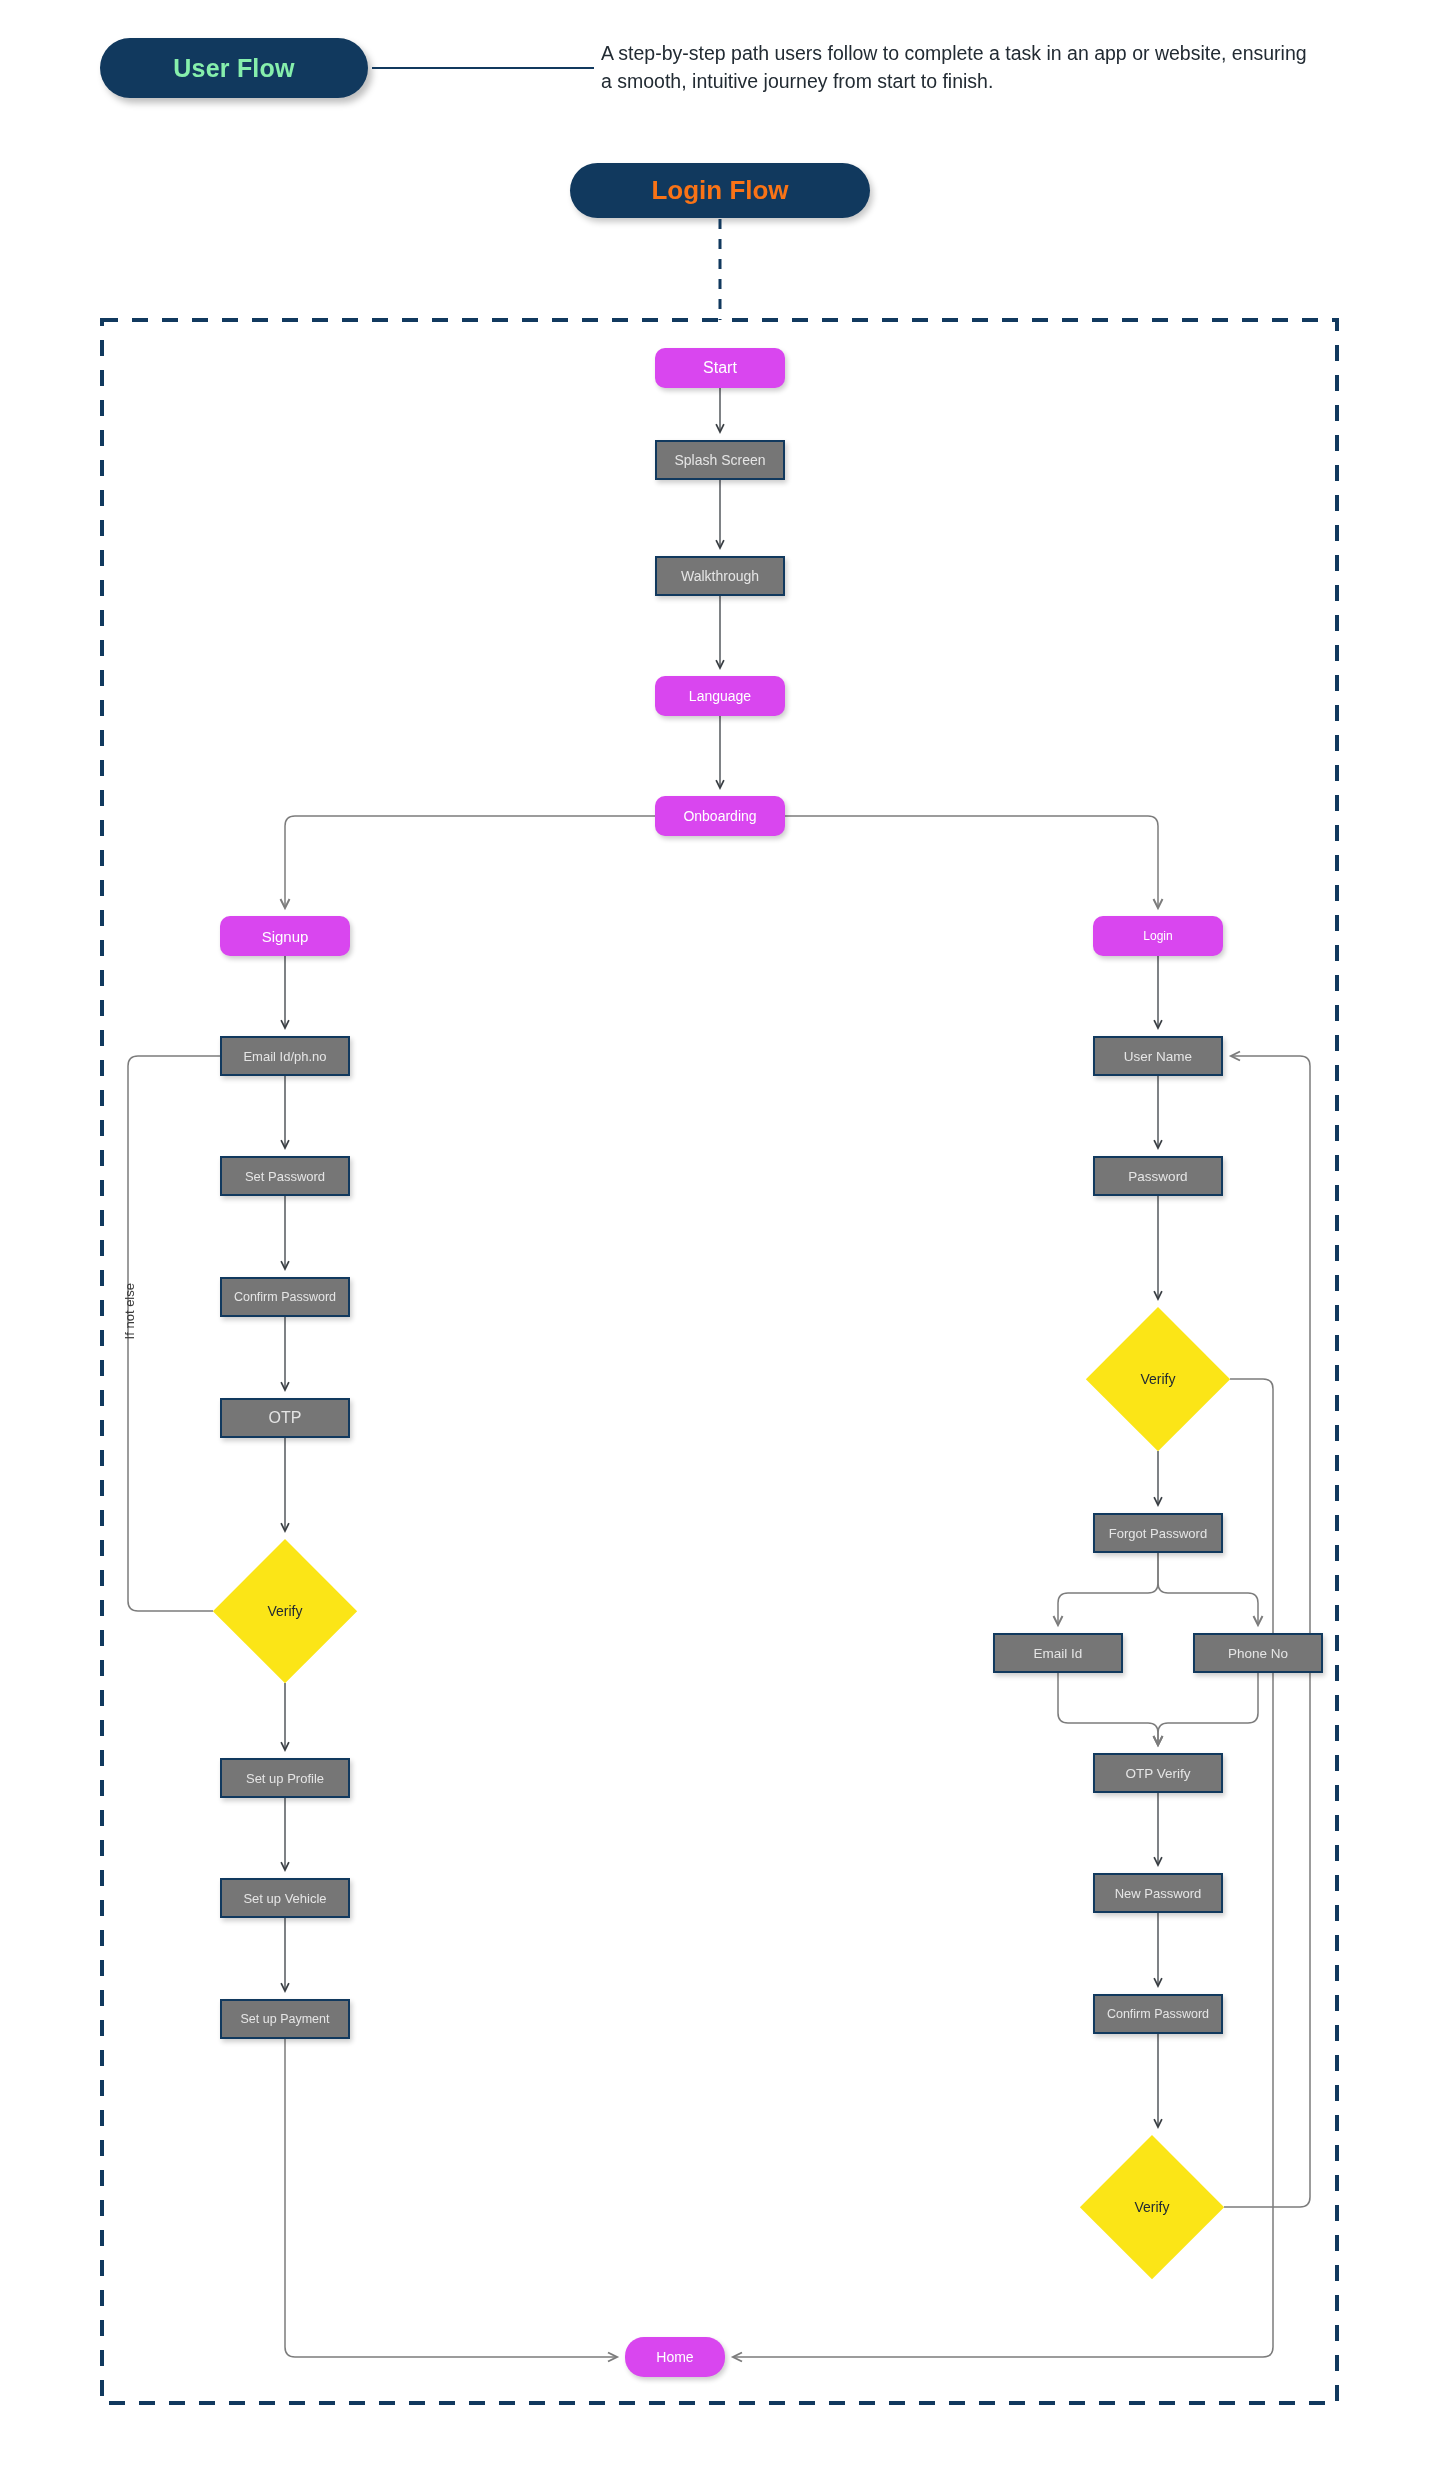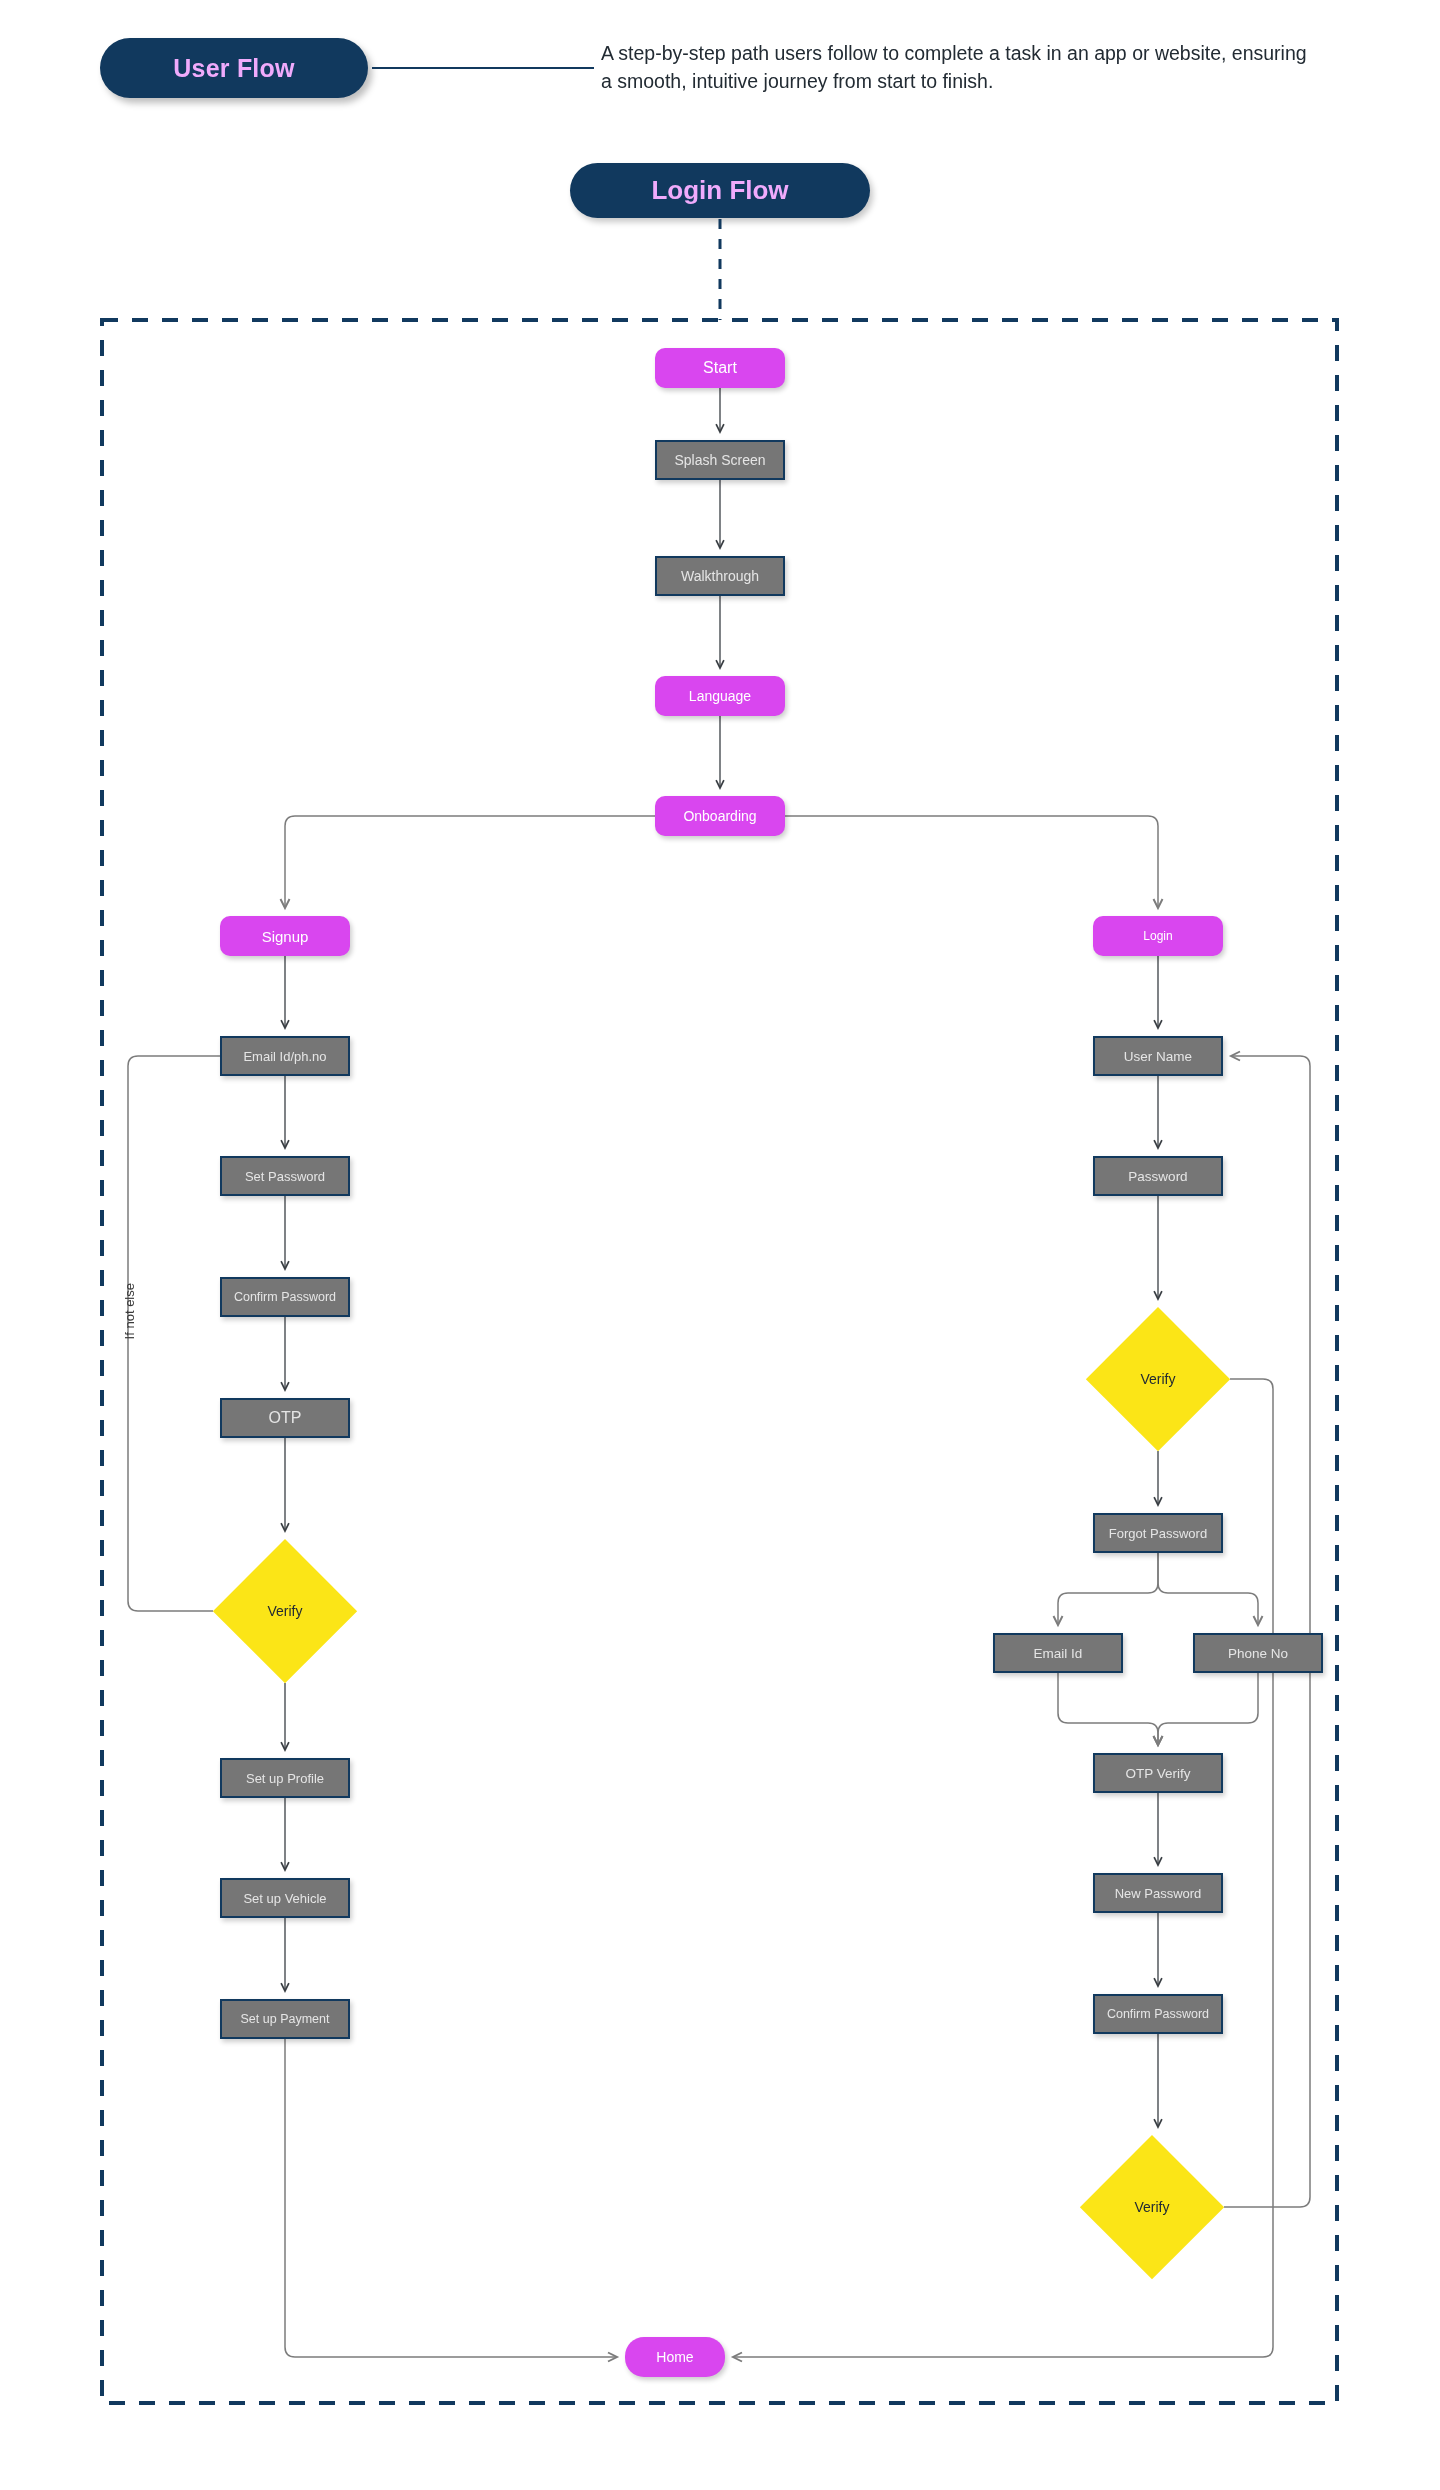--- a/index.html
+++ b/index.html
@@ -11,37 +11,37 @@
   .canvas{position:absolute;inset:0;width:1440px;height:2490px;}
 
   
   .header-pill{
     position:absolute;left:100px;top:38px;width:268px;height:60px;
     background:#11395e;border-radius:30px;
     display:flex;align-items:center;justify-content:center;
     box-shadow:4px 5px 7px rgba(0,0,0,.26);
   }
   .header-pill span{
-    color:#f0abfc;font-size:25px;font-weight:bold;letter-spacing:.2px;
+    color:#86efac;font-size:25px;font-weight:bold;letter-spacing:.2px;
   }
   .header-rule{
     position:absolute;left:372px;top:67px;width:222px;height:2px;background:#11395e;
   }
   .header-desc{
     position:absolute;left:601px;top:40px;width:720px;
     font-size:19.5px;line-height:1.42;color:#222b33;
   }
 
   .title-pill{
     position:absolute;left:570px;top:163px;width:300px;height:55px;
     background:#11395e;border-radius:28px;
     display:flex;align-items:center;justify-content:center;
     box-shadow:3px 4px 6px rgba(0,0,0,.22);
   }
-  .title-pill span{color:#f0abfc;font-size:26px;font-weight:bold;}
+  .title-pill span{color:#f97316;font-size:26px;font-weight:bold;}
 
   
   .node{
     position:absolute;display:flex;align-items:center;justify-content:center;
     text-align:center;box-sizing:border-box;
   }
   .node.rounded{
     background:#d946ef;border-radius:10px;color:#ffffff;
     box-shadow:2px 3px 5px rgba(0,0,0,.20);
   }

